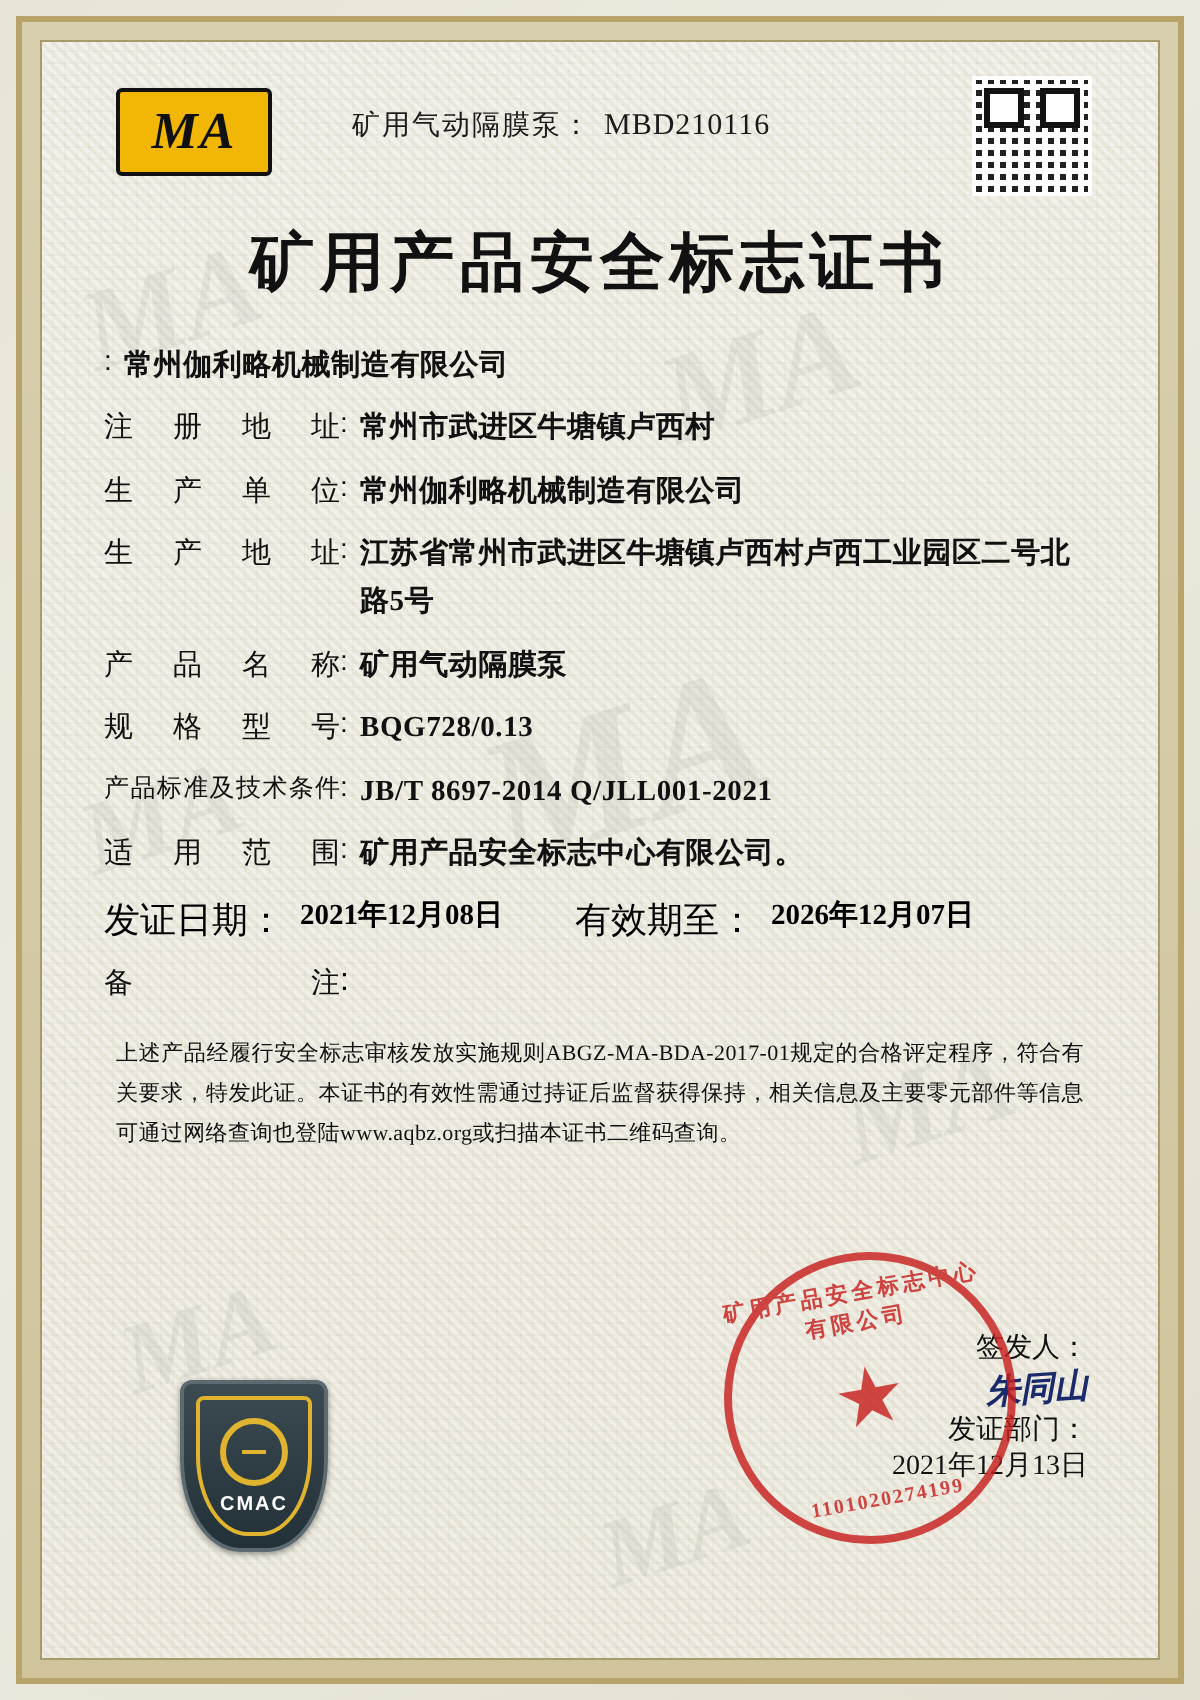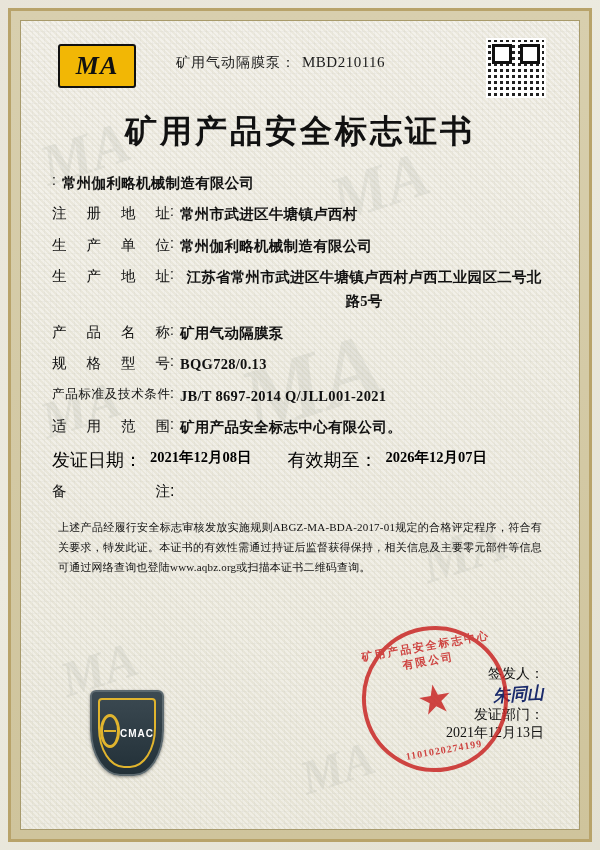--- a/index.html
+++ b/index.html
@@ -124,21 +124,21 @@
   .colon{flex:0 0 10px;}
   .value{
     flex:1;
     font-family:"Liberation Serif",serif;
     font-weight:bold;
     font-size:14.5px;
     color:#111;
     line-height:1.55;
     letter-spacing:0.3px;
   }
-  .row.tall .value{line-height:1.6;text-align:center;}
+  .row.tall .value{line-height:1.6;}
   .dates{
     display:flex;
     margin:0 16px;
     font-size:14px;
     margin-top:2px;
   }
   .dates .lbl{
     font-family:"Liberation Serif",serif;
     font-size:18px;
   }
@@ -175,21 +175,21 @@
     background:linear-gradient(#3c4a52,#223038);
     border:2px solid #5d6a70;
     border-radius:6px 6px 30px 30px/6px 6px 46px 46px;
     position:relative;
     box-shadow:0 1px 3px rgba(0,0,0,.4);
   }
   .cmac .inner{
     position:absolute;left:6px;top:6px;right:6px;bottom:6px;
     border:2px solid #e0b42e;
     border-radius:4px 4px 26px 26px/4px 4px 40px 40px;
-    display:flex;flex-direction:row;align-items:center;justify-content:center;
+    display:flex;flex-direction:column;align-items:center;justify-content:center;
   }
   .cmac .gear{
     width:28px;height:28px;border-radius:50%;
     border:3px solid #e0b42e;
     margin-bottom:4px;
     position:relative;
   }
   .cmac .gear::after{
     content:"";position:absolute;left:50%;top:50%;
     width:12px;height:2px;background:#e0b42e;transform:translate(-50%,-50%);

